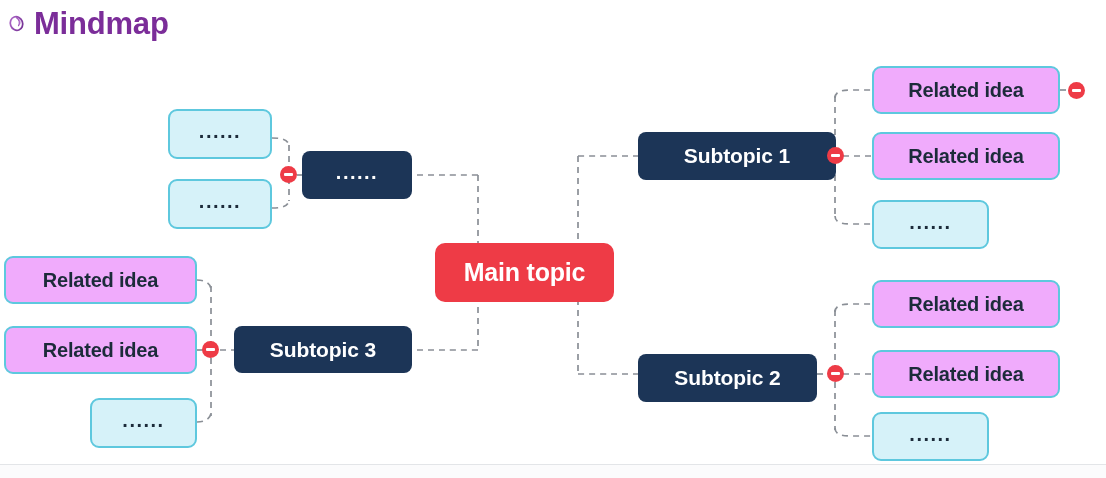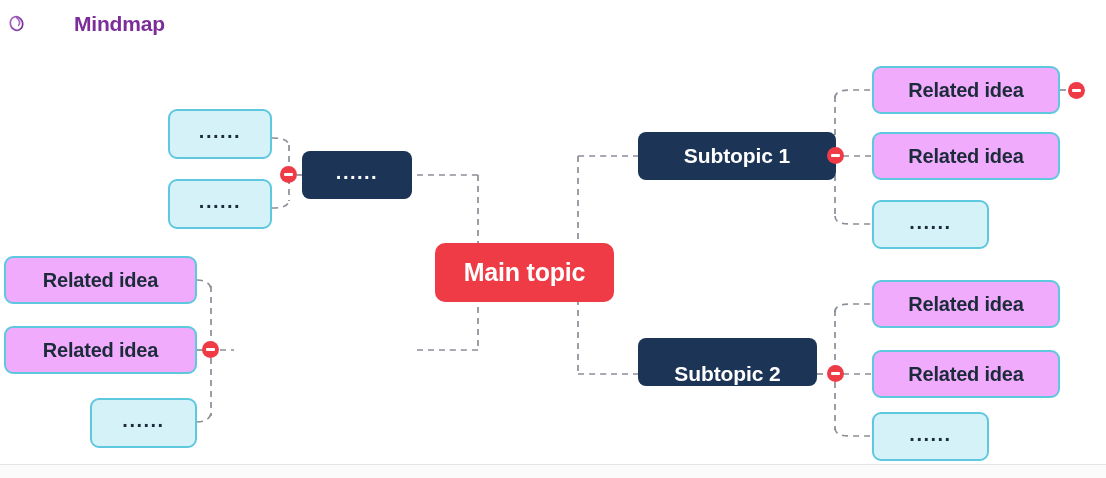--- a/index.html
+++ b/index.html
@@ -27,27 +27,26 @@
     box-sizing: border-box;
   }
   #title-icon {
     width: 17px;
     height: 17px;
     margin-right: 9px;
     flex: 0 0 auto;
     display: block;
   }
   #page-title {
-    font-size: 21px;
+    font-size: 31px;
     font-weight: bold;
     color: #7B2D99;
     letter-spacing: -0.2px;
     line-height: 1;
     white-space: nowrap;
-    margin-left: 40px;
   }
 
   
   #canvas {
     position: absolute;
     left: 0; top: 46px;
     width: 1106px;
     height: 418px;
   }
   #wires {
@@ -243,20 +242,23 @@
   <div class="node dots-light" style="left:168px; top:63px; width:104px; height:50px;">
     <span class="dots">......</span>
   </div>
 
   <div class="node dots-light" style="left:168px; top:133px; width:104px; height:50px;">
     <span class="dots">......</span>
   </div>
 
   <div class="handle" style="left:280px; top:120px;"></div>
 
+  <div class="node sub" style="left:234px; top:280px; width:178px; height:47px;">
+    <span>Subtopic 3</span>
+  </div>
 
   <div class="node idea" style="left:4px; top:210px; width:193px; height:48px;">
     <span>Related idea</span>
   </div>
 
   <div class="node idea" style="left:4px; top:280px; width:193px; height:48px;">
     <span>Related idea</span>
   </div>
 
   <div class="node dots-light" style="left:90px; top:352px; width:107px; height:50px;">
@@ -278,21 +280,21 @@
   </div>
 
   <div class="node dots-light" style="left:872px; top:154px; width:117px; height:49px;">
     <span class="dots">......</span>
   </div>
 
   <div class="handle" style="left:827px; top:101px;"></div>
 
   <div class="handle" style="left:1068px; top:36px;"></div>
 
-  <div class="node sub" style="left:638px; top:292px; width:179px; height:48px;align-items:flex-end;">
+  <div class="node sub" style="left:638px; top:308px; width:179px; height:48px;">
     <span>Subtopic 2</span>
   </div>
 
   <div class="node idea" style="left:872px; top:234px; width:188px; height:48px;">
     <span>Related idea</span>
   </div>
 
   <div class="node idea" style="left:872px; top:304px; width:188px; height:48px;">
     <span>Related idea</span>
   </div>

